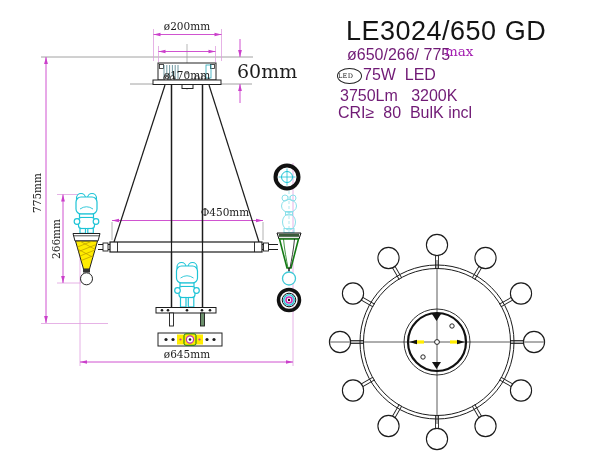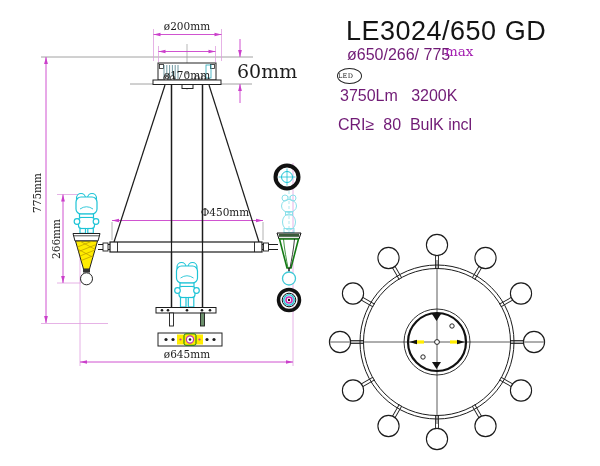--- a/index.html
+++ b/index.html
@@ -297,16 +297,17 @@
   <div class="lbl dim rot" style="left:31px;top:233px;width:50px;">266mm</div>
   <div class="lbl dim" style="left:196px;top:206px;width:58px;">Φ450mm</div>
   <div class="lbl dim" style="left:157px;top:348px;width:60px;">ø645mm</div>
 
   <div class="lbl model" style="left:346px;top:16px;">LE3024/650 GD</div>
   <div class="lbl spec" style="left:347px;top:46px;">ø650/266/ 775</div>
   <div class="lbl spec-max" style="left:445px;top:43px;">max</div>
   <div class="led-badge" style="left:337px;top:68px;">
       <span>LED</span>
     </div>
+  <div class="lbl spec" style="left:363px;top:66px;">75W  LED</div>
   <div class="lbl spec" style="left:340px;top:87px;">3750Lm   3200K</div>
-  <div class="lbl spec" style="left:338px;top:116px;">CRI≥  80  BulK incl</div>
+  <div class="lbl spec" style="left:338px;top:104px;">CRI≥  80  BulK incl</div>
 
 </div>
 
 </body></html>

